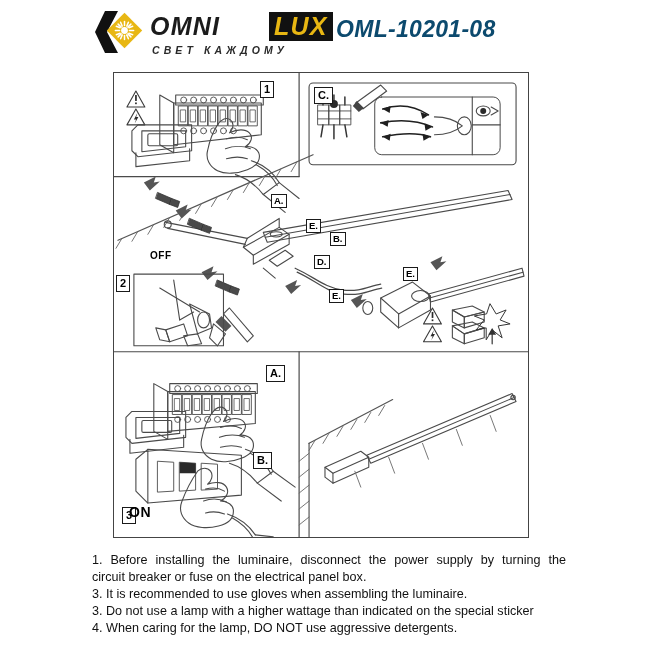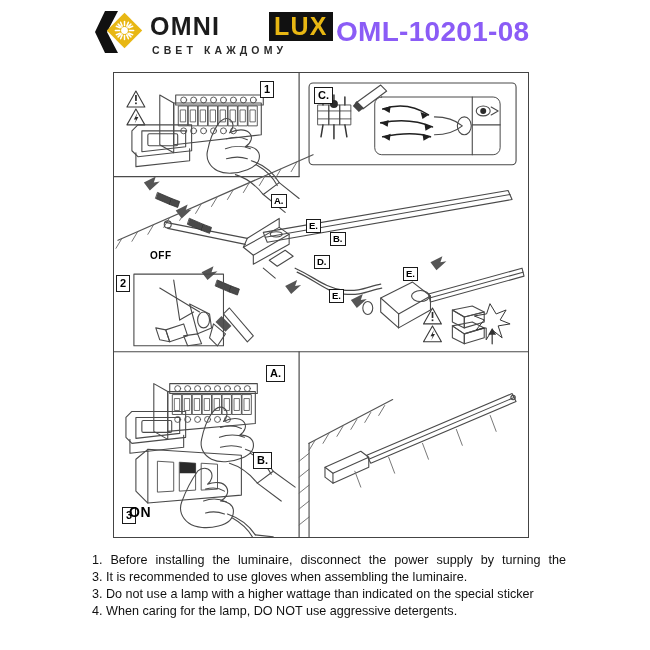--- a/index.html
+++ b/index.html
@@ -21,20 +21,21 @@
     height: 650px;
   }
 
   
   .header {
     position: absolute;
     left: 0;
     top: 0;
     width: 599px;
     height: 66px;
+    font-style: italic;
   }
   .brand {
     position: absolute;
     left: 94px;
     top: 8px;
     width: 230px;
     height: 50px;
   }
   .brand-mark {
     position: absolute;
@@ -82,24 +83,24 @@
     font-size: 10.5px;
     font-weight: bold;
     letter-spacing: 4.1px;
     color: #2a2a2a;
     white-space: nowrap;
   }
   .product-code {
     position: absolute;
     left: 336px;
     top: 16px;
-    font-size: 28px;
+    font-size: 23px;
     font-weight: bold;
     letter-spacing: 0.3px;
-    color: #8b5cf6;
+    color: #0c4a6e;
     white-space: nowrap;
   }
 
   
   .frame {
     position: absolute;
     left: 113px;
     top: 72px;
     width: 416px;
     height: 466px;
@@ -567,18 +568,19 @@
     <div class="chip" style="left:152px; top:292px;">A.</div>
     <div class="chip" style="left:139px; top:379px;">B.</div>
     <div class="chip" style="left:8px;   top:434px;">3</div>
 
     <div style="position:absolute; left:36px; top:134px; font-size:10px; font-weight:bold; letter-spacing:0.5px;margin-top:43px;">OFF</div>
     <div style="position:absolute; left:15px; top:431px; font-size:14px; font-weight:bold; letter-spacing:0.5px;">ON</div>
   </div>
 
   <div class="notes">
     <span class="note-just">1. Before installing the luminaire, disconnect the power supply by turning the</span>
+    <span class="note-line">circuit breaker or fuse on the electrical panel box.</span>
     <span class="note-line">3. It is recommended to use gloves when assembling the luminaire.</span>
     <span class="note-line">3. Do not use a lamp with a higher wattage than indicated on the special sticker</span>
     <span class="note-line">4. When caring for the lamp, DO NOT use aggressive detergents.</span>
   </div>
 
 </div>
 
 </body></html>

